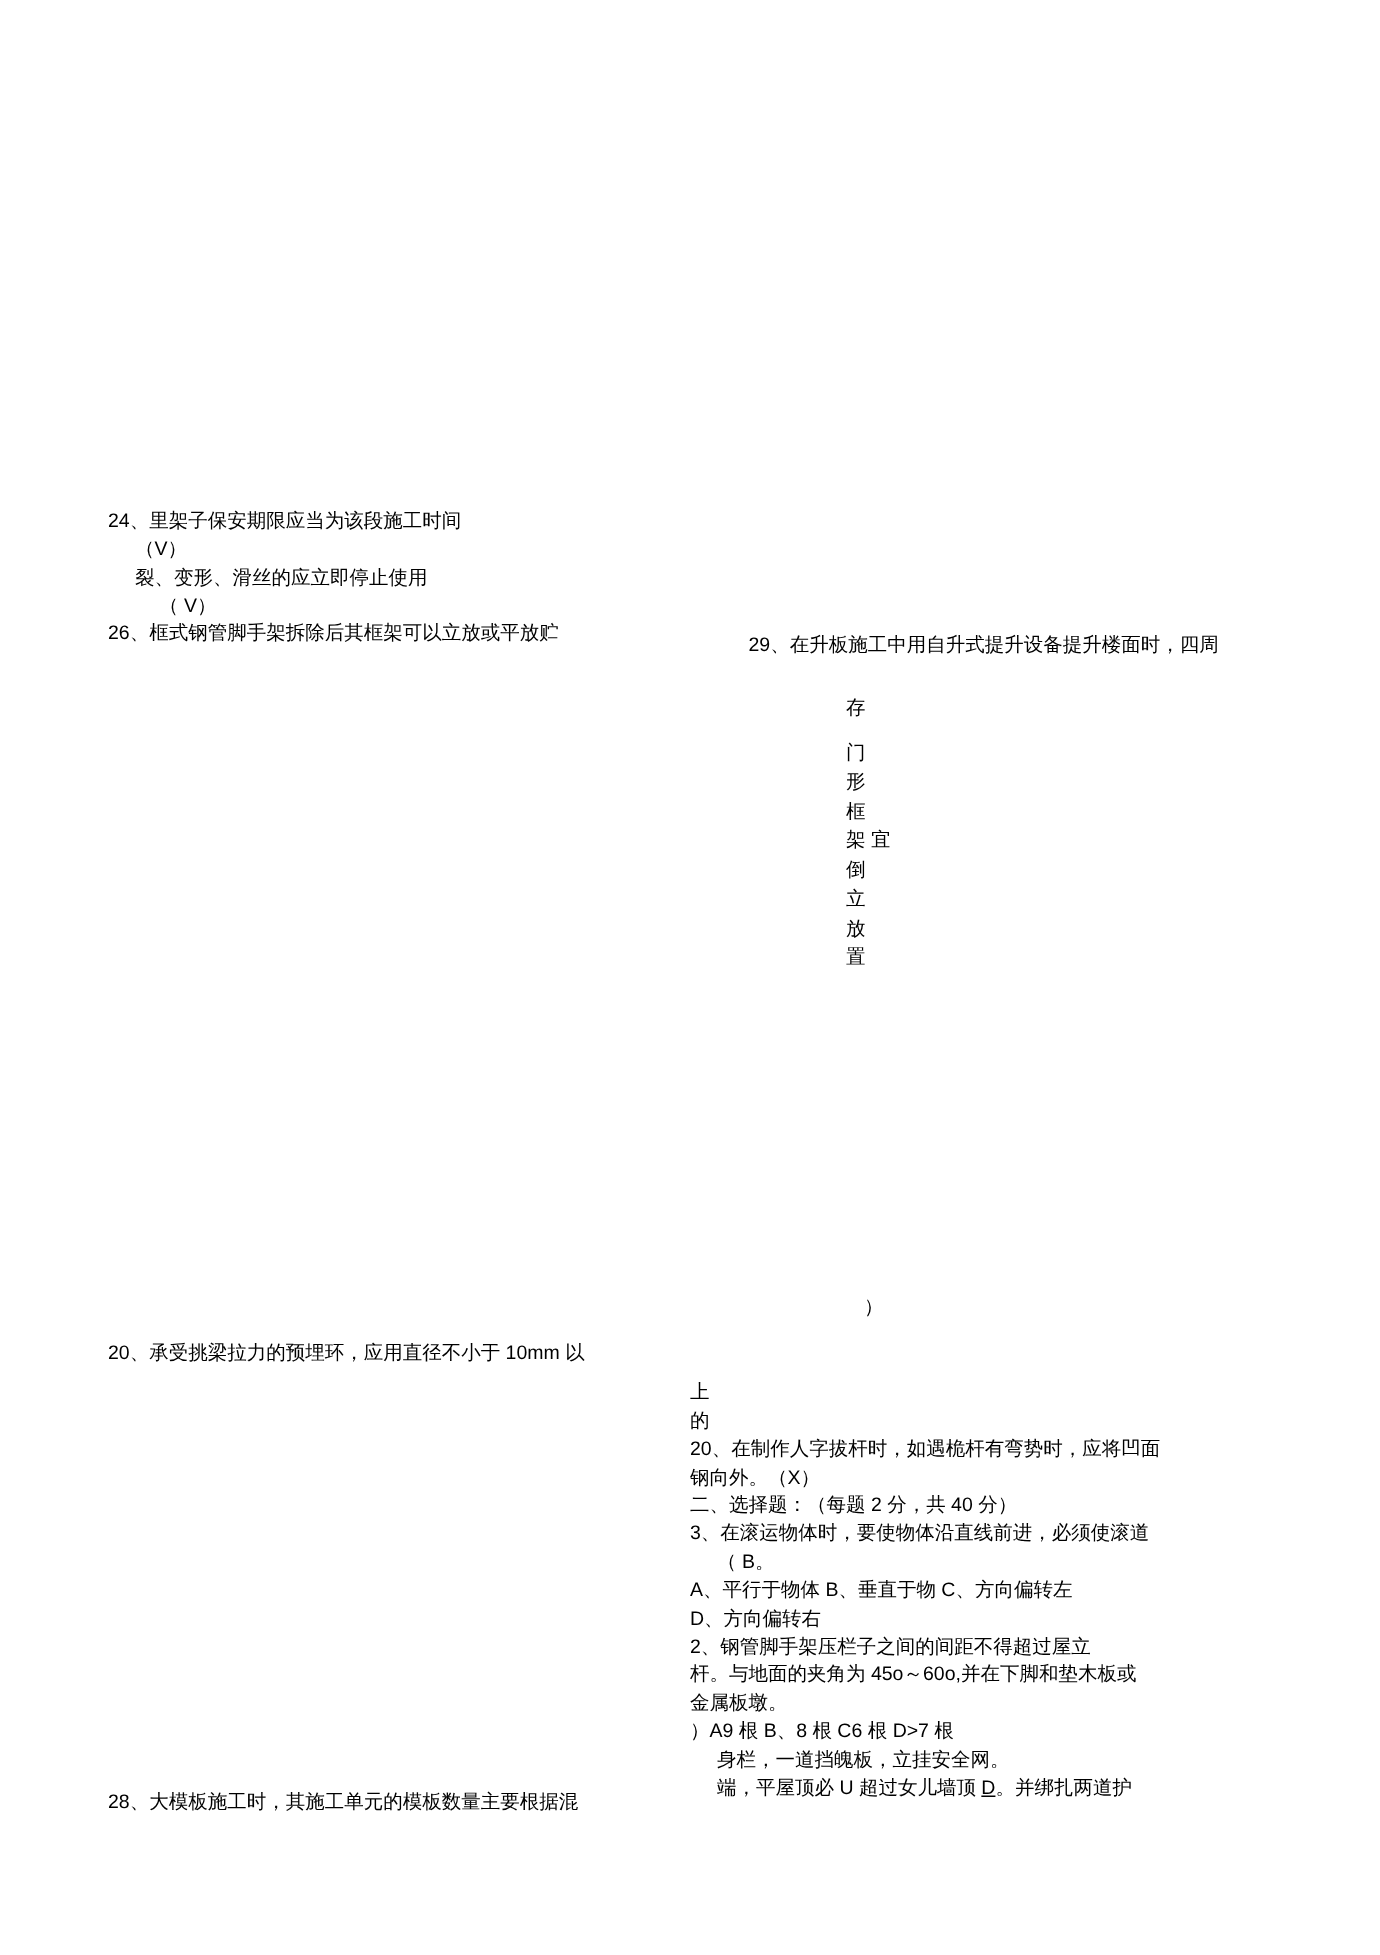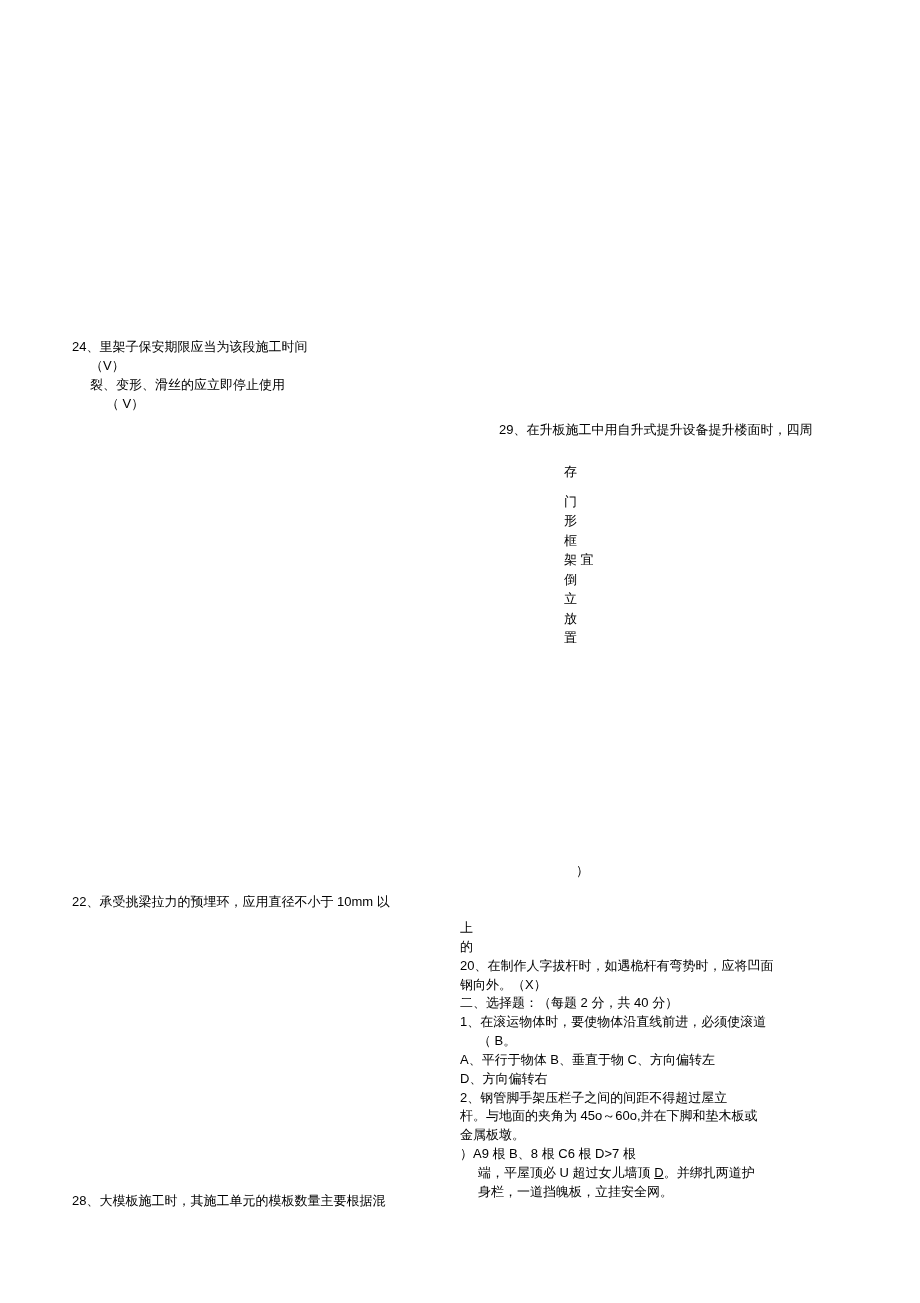--- a/index.html
+++ b/index.html
@@ -28,55 +28,56 @@
 </head>
 <body>
 
 <div class="page">
 
   <div class="block" style="left:72px; top:338px; width:380px;">
     <div>24、里架子保安期限应当为该段施工时间</div>
     <div class="indent1">（V）</div>
     <div class="indent1">裂、变形、滑丝的应立即停止使用</div>
     <div class="indent2">（ V）</div>
+    <div>26、框式钢管脚手架拆除后其框架可以立放或平放贮</div>
   </div>
 
   <div class="block nowrap" style="left:499px; top:421px;">29、在升板施工中用自升式提升设备提升楼面时，四周</div>
 
   <div class="block vcol" style="left:564px; top:462px;">
     <div>存</div>
     <div style="margin-top:10px;">门</div>
     <div>形</div>
     <div>框</div>
     <div>架 宜</div>
     <div>倒</div>
     <div>立</div>
     <div>放</div>
     <div>置</div>
   </div>
 
   <div class="block" style="left:576px; top:862px;">）</div>
 
-  <div class="block nowrap" style="left:72px; top:893px;">22、承受挑梁拉力的预埋环，应用直径不小于 10mm 以</div>
+  <div class="block nowrap" style="left:72px; top:893px;">20、承受挑梁拉力的预埋环，应用直径不小于 10mm 以</div>
 
   <div class="block" style="left:460px; top:919px; width:400px;">
     <div>上</div>
     <div>的</div>
     <div>20、在制作人字拔杆时，如遇桅杆有弯势时，应将凹面</div>
     <div>钢向外。（X）</div>
     <div>二、选择题：（每题 2 分，共 40 分）</div>
-    <div>1、在滚运物体时，要使物体沿直线前进，必须使滚道</div>
+    <div>3、在滚运物体时，要使物体沿直线前进，必须使滚道</div>
     <div class="indent1">（ B。</div>
     <div>A、平行于物体 B、垂直于物 C、方向偏转左</div>
     <div>D、方向偏转右</div>
     <div>2、钢管脚手架压栏子之间的间距不得超过屋立</div>
     <div>杆。与地面的夹角为 45o～60o,并在下脚和垫木板或</div>
     <div>金属板墩。</div>
     <div>）A9 根 B、8 根 C6 根 D&gt;7 根</div>
+    <div class="indent1">身栏，一道挡魄板，立挂安全网。</div>
     <div class="indent1">
       <span>端，平屋顶必 U 超过女儿墙顶 </span><span style="text-decoration:underline;">D</span><span>。并绑扎两道护</span>
     </div>
-    <div class="indent1">身栏，一道挡魄板，立挂安全网。</div>
   </div>
 
   <div class="block nowrap" style="left:72px; top:1192px;">28、大模板施工时，其施工单元的模板数量主要根据混</div>
 
 </div>
 
 </body></html>

